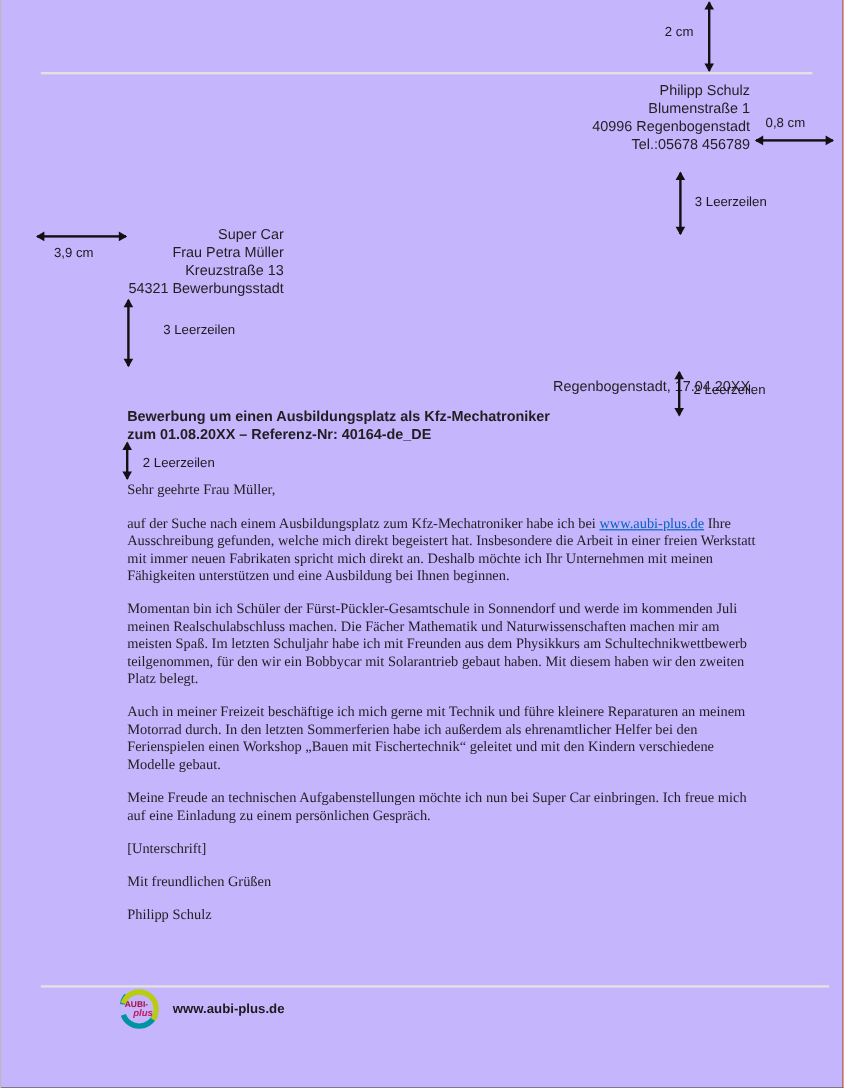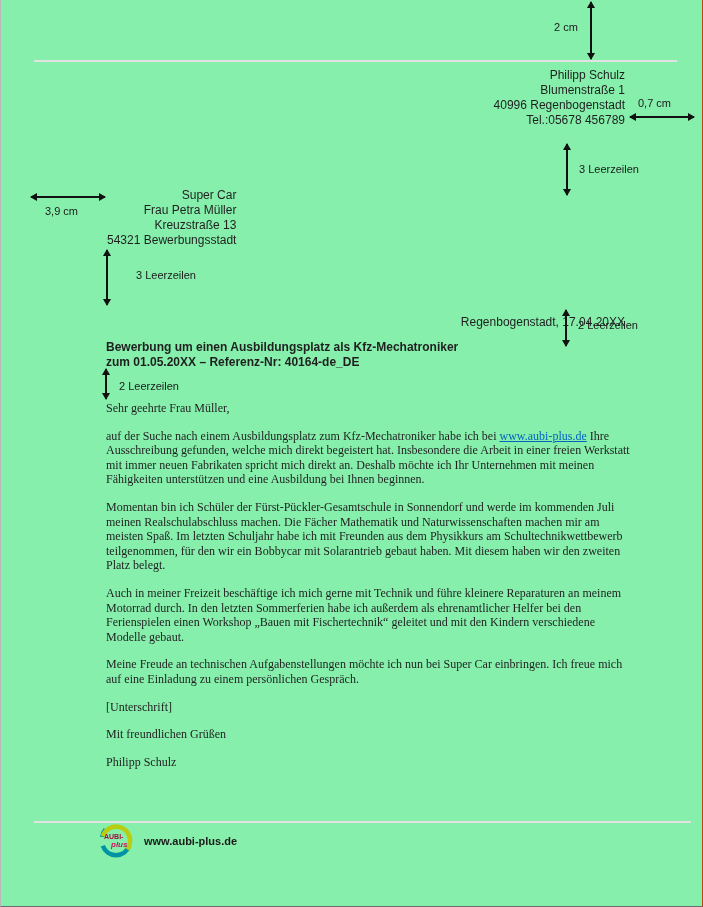--- a/index.html
+++ b/index.html
@@ -1,20 +1,20 @@
 <!DOCTYPE html>
 <html><head>
 <meta charset="utf-8">
 <title>Bewerbungsschreiben</title>
 <style>
   html,body { margin:0; padding:0; background:#fff; }
   .page {
     position:relative;
     width:701px; height:906px;
-    background:#86efac;
+    background:#c4b5fd;
     border-left:1px solid #b9b9b9;
     border-right:1px solid #c2410c;
     border-bottom:1px solid #6a6a6a;
     font-family:"Liberation Sans","DejaVu Sans",sans-serif;
     color:#1f1f1f;
     overflow:hidden;
   }
   .rule { position:absolute; height:2px; background:#e2e2e2; }
   .rule-top { left:33px; top:60px; width:643px; }
   .rule-bottom { left:33px; top:821px; width:657px; }
@@ -60,21 +60,21 @@
 
   <div class="rule rule-top"></div>
 
   <div class="addr sender">
     <div>Philipp Schulz</div>
     <div>Blumenstraße 1</div>
     <div>40996 Regenbogenstadt</div>
     <div>Tel.:05678 456789</div>
   </div>
 
-  <div class="ann-label" style="left:637px; top:97px;">0,7 cm</div>
+  <div class="ann-label" style="left:637px; top:97px;">0,8 cm</div>
   <div class="arrow-h" style="left:629px; top:116px; width:64px;"></div>
 
   <div class="arrow-v" style="left:565px; top:144px; height:51px;"></div>
   <div class="ann-label" style="left:578px; top:163px;">3 Leerzeilen</div>
 
   <div class="arrow-h" style="left:30px; top:196px; width:74px;"></div>
   <div class="ann-label" style="left:44px; top:205px;">3,9 cm</div>
 
   <div class="addr recipient">
     <div>Super Car</div>
@@ -86,21 +86,21 @@
   <div class="arrow-v" style="left:105px; top:250px; height:55px;"></div>
   <div class="ann-label" style="left:135px; top:269px;">3 Leerzeilen</div>
 
   <div class="date-line">Regenbogenstadt, 17.04.20XX</div>
 
   <div class="arrow-v" style="left:564px; top:310px; height:36px;"></div>
   <div class="ann-label" style="left:577px; top:319px;">2 Leerzeilen</div>
 
   <div class="subject">
     <div>Bewerbung um einen Ausbildungsplatz als Kfz-Mechatroniker</div>
-    <div>zum 01.05.20XX – Referenz-Nr: 40164-de_DE</div>
+    <div>zum 01.08.20XX – Referenz-Nr: 40164-de_DE</div>
   </div>
 
   <div class="arrow-v" style="left:104px; top:369px; height:30px;"></div>
   <div class="ann-label" style="left:118px; top:380px;">2 Leerzeilen</div>
 
   <div class="letter-body">
     <p>Sehr geehrte Frau Müller,</p>
     <p><span>auf der Suche nach einem Ausbildungsplatz zum Kfz-Mechatroniker habe ich bei </span><a href="#">www.aubi-plus.de</a><span> Ihre Ausschreibung gefunden, welche mich direkt begeistert hat. Insbesondere die Arbeit in einer freien Werkstatt mit immer neuen Fabrikaten spricht mich direkt an. Deshalb möchte ich Ihr Unternehmen mit meinen Fähigkeiten unterstützen und eine Ausbildung bei Ihnen beginnen.</span></p>
     <p>Momentan bin ich Schüler der Fürst-Pückler-Gesamtschule in Sonnendorf und werde im kommenden Juli meinen Realschulabschluss machen. Die Fächer Mathematik und Naturwissenschaften machen mir am meisten Spaß. Im letzten Schuljahr habe ich mit Freunden aus dem Physikkurs am Schultechnikwettbewerb teilgenommen, für den wir ein Bobbycar mit Solarantrieb gebaut haben. Mit diesem haben wir den zweiten Platz belegt.</p>
     <p>Auch in meiner Freizeit beschäftige ich mich gerne mit Technik und führe kleinere Reparaturen an meinem Motorrad durch. In den letzten Sommerferien habe ich außerdem als ehrenamtlicher Helfer bei den Ferienspielen einen Workshop „Bauen mit Fischertechnik“ geleitet und mit den Kindern verschiedene Modelle gebaut.</p>

